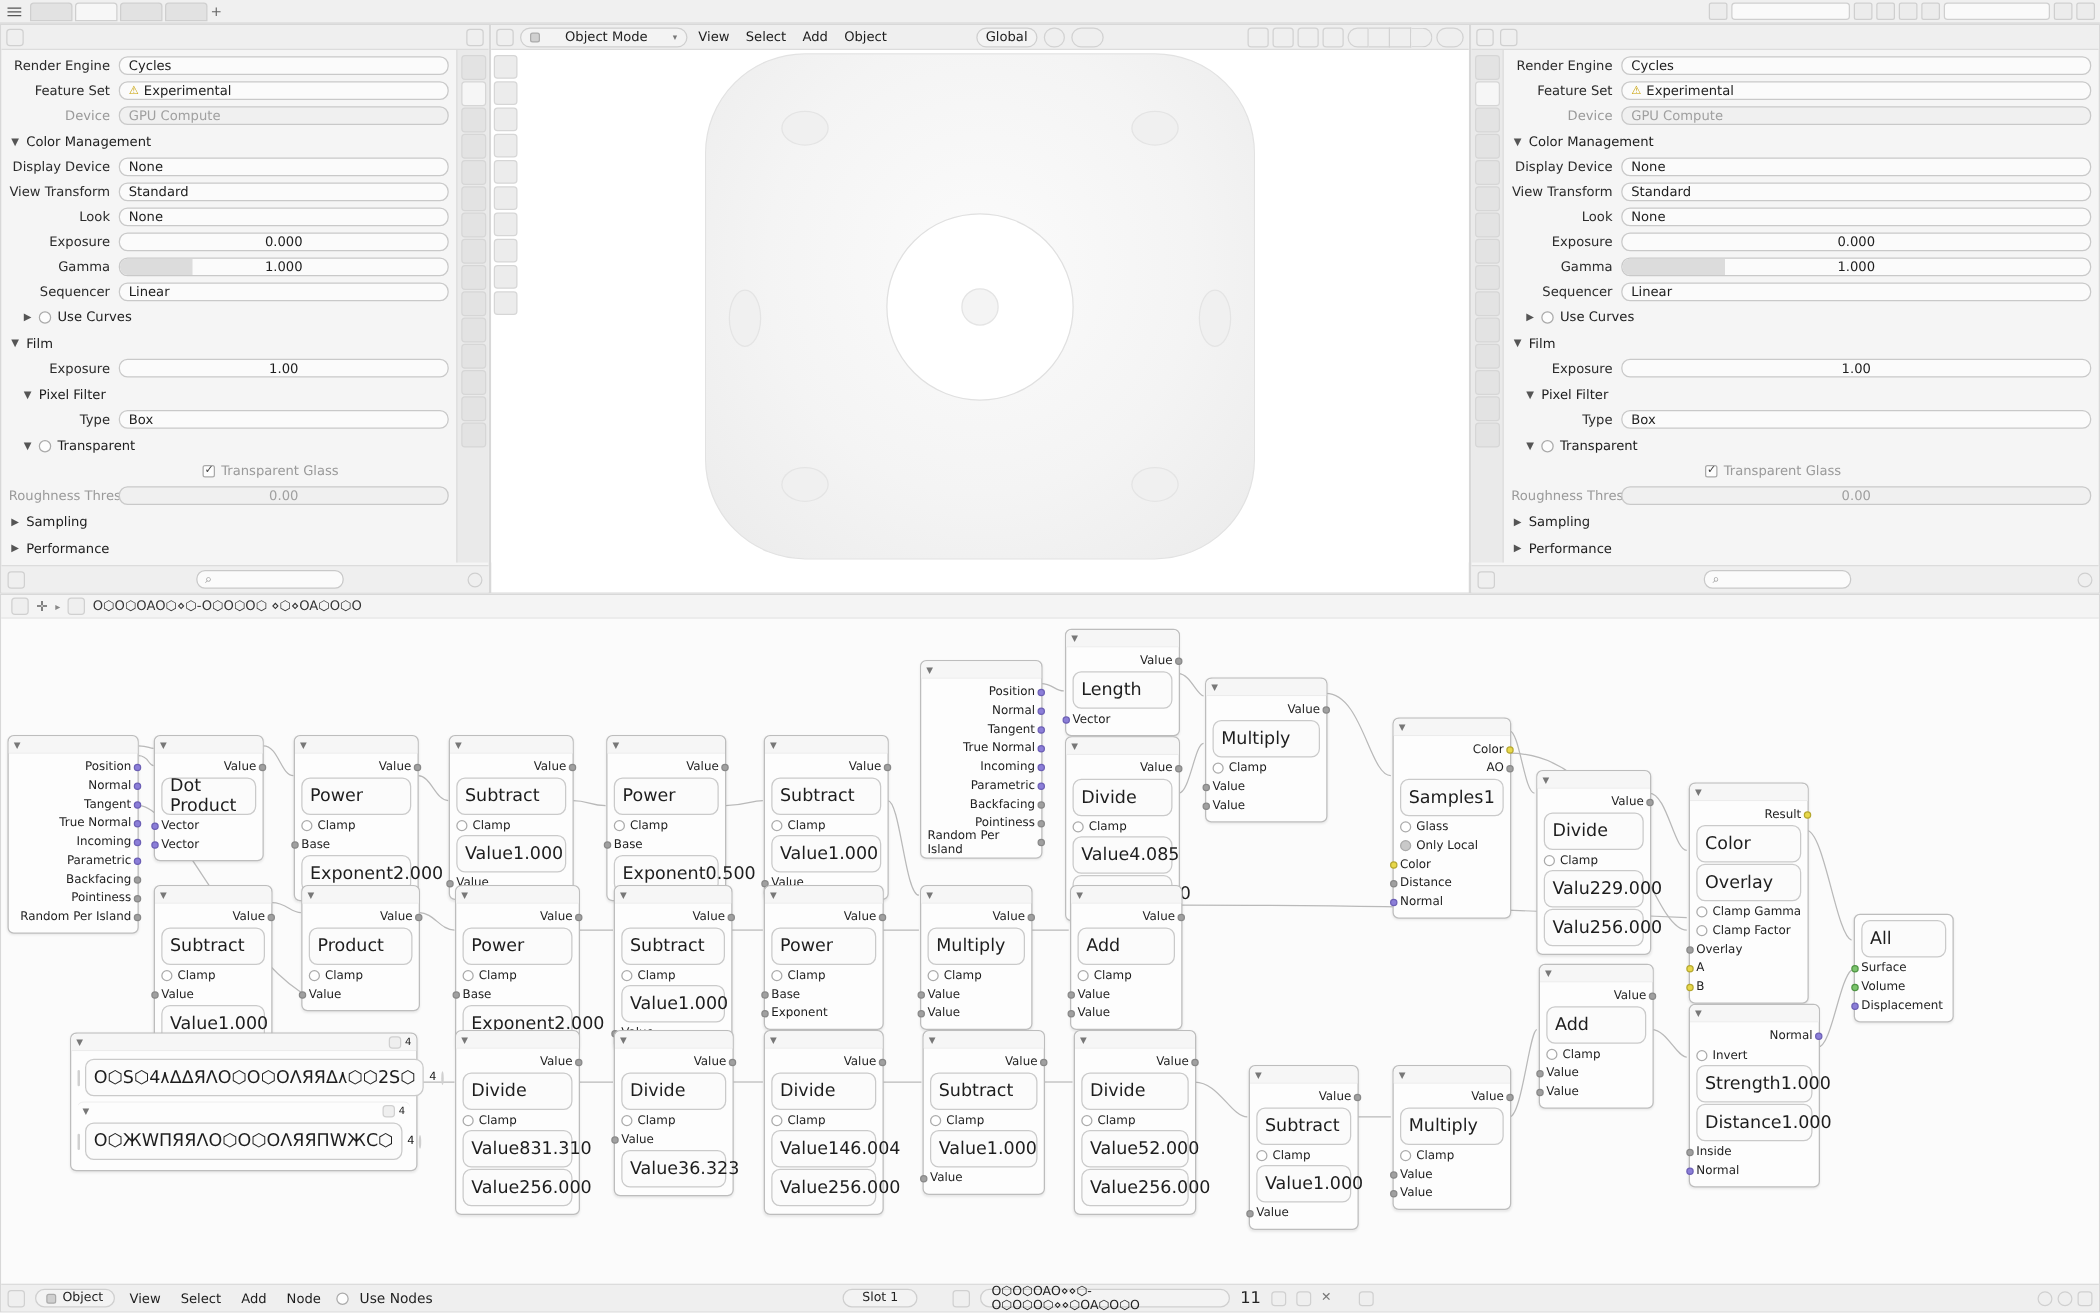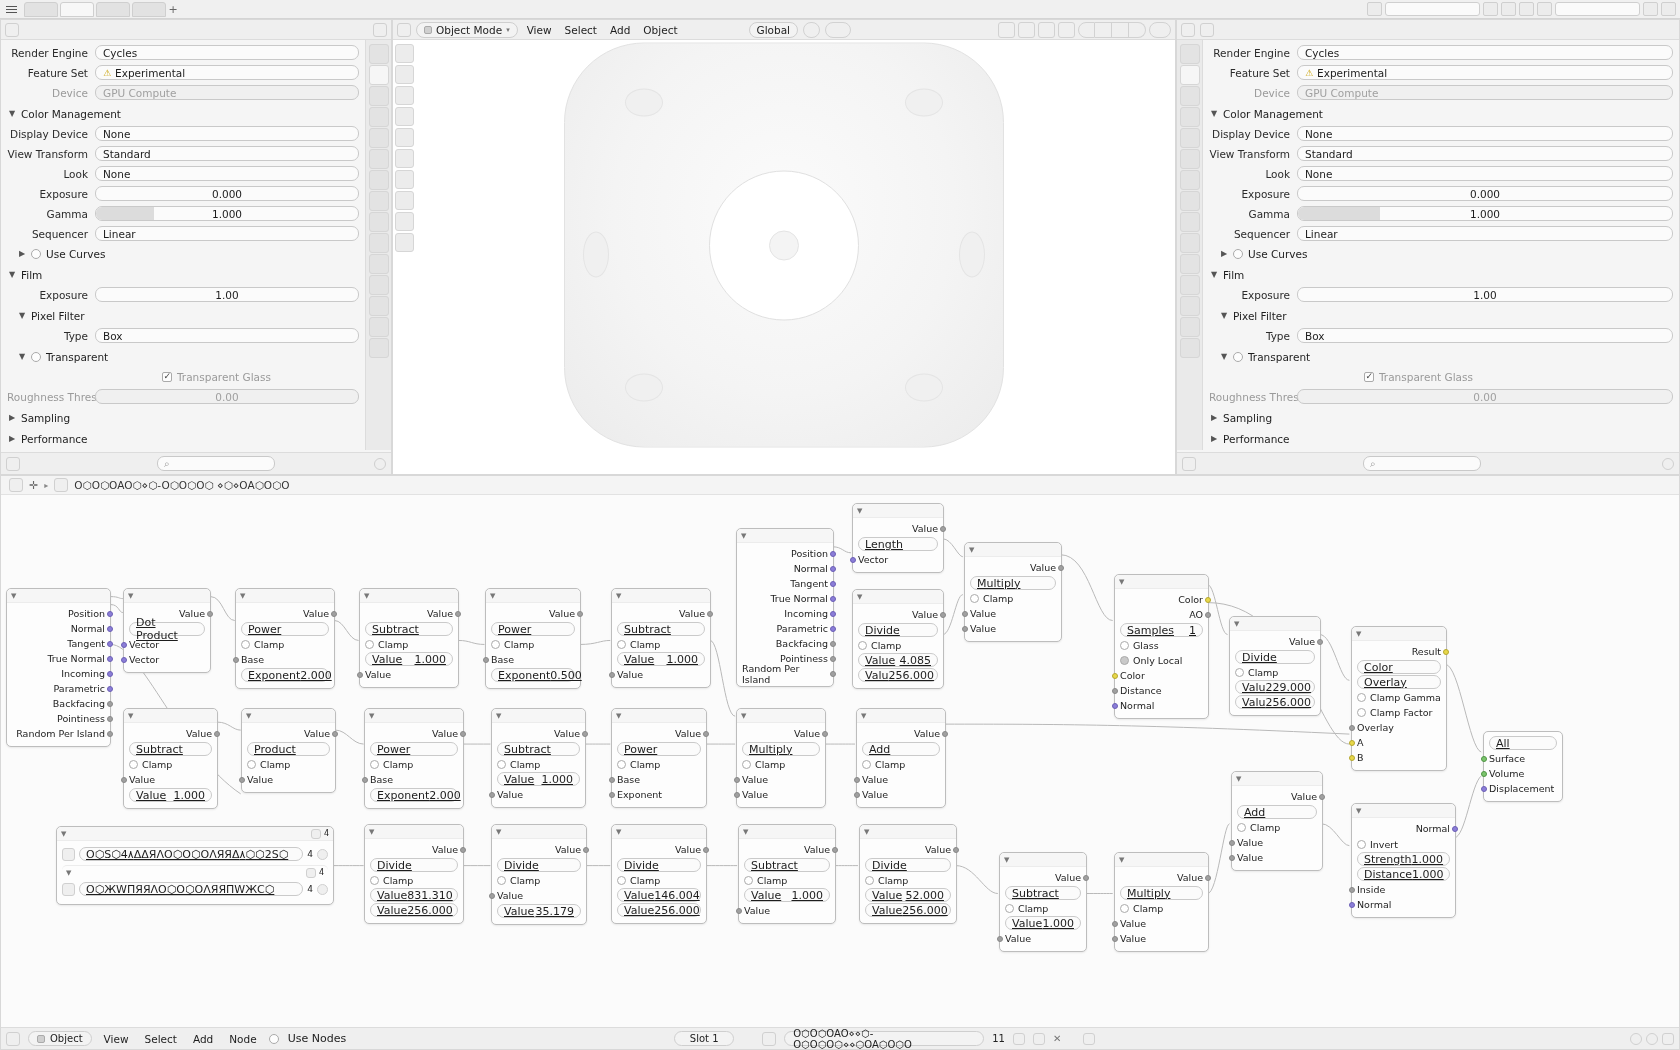--- a/index.html
+++ b/index.html
@@ -96,21 +96,21 @@
   .blob .hole::after {
     content: ""; position: absolute; left: 50%; top: 50%; transform: translate(-50%,-50%);
     width: 28px; height: 28px; border-radius: 50%; background: #f4f4f4; border: 1px solid #e4e4e4;
   }
   .blob .dot {
     position: absolute; width: 38px; height: 28px; border-radius: 50%;
     background: #f0f0f0; border: 1px solid #e4e4e4;
   }
   .vp-header-btn {
     height: 16px; padding: 0 7px; background: #f3f3f3; border: 1px solid #cfcfcf; border-radius: 8px;
-    display: flex; align-items: center; font-size: 10.5px; gap: 4px; color: #222;
+    display: flex; align-items: center; font-size: 10.5px; gap: 20px; color: #222;
   }
   .vp-menu { font-size: 10.5px; color: #1d1d1d; padding: 0 4px; }
   .hdr-icon { width: 17px; height: 16px; background: #efefef; border: 1px solid #d2d2d2; border-radius: 3px; }
   .seg { display: flex; }
   .seg .hdr-icon { border-radius: 0; border-left: none; }
   .seg .hdr-icon:first-child { border-radius: 8px 0 0 8px; border-left: 1px solid #d2d2d2; }
   .seg .hdr-icon:last-child { border-radius: 0 8px 8px 0; }
 
   
   .nodeed { background: #fbfbfb; }
@@ -139,22 +139,22 @@
     position: absolute; width: 6px; height: 6px; border-radius: 50%;
     border: 1px solid #888; background: #9b9b9b;
   }
   .sock.l { left: -8px; }
   .sock.r { right: -8px; }
   .sock.gray { background: #a0a0a0; }
   .sock.yellow { background: #e8d84a; border-color: #b5a72f; }
   .sock.purple { background: #8b7ed8; border-color: #6c5fb5; }
   .sock.green { background: #7bc46c; border-color: #4f9444; }
   .nfield {
-    height: 14px; background: #fbfbfb; border: 1px solid #cacaca; border-radius: 7px;
-    display: flex; align-items: center; padding: 0 6px; font-size: 11px; margin: 1px 0; text-decoration: underline;
+    height: 30px; background: #fbfbfb; border: 1px solid #cacaca; border-radius: 7px;
+    display: flex; align-items: center; padding: 0 6px; font-size: 14px; margin: 1px 0;
   }
   .nfield.split { justify-content: space-between; }
   .nradio { display: flex; align-items: center; gap: 4px; height: 14px; font-size: 9.5px; margin: 1px 0; }
   .nradio .ring { width: 9px; height: 9px; border-radius: 50%; border: 1px solid #aaa; background: #fff; }
   .nradio .ring.on { background: #c9c9c9; }
   .nlabel { font-size: 9.5px; padding: 1px 0; height: 14px; display: flex; align-items: center; }
   .nlabel.right { justify-content: flex-end; }
 
   svg.wires { position: absolute; left: 0; top: 0; width: 100%; height: 100%; pointer-events: none; }
   svg.wires path { fill: none; stroke: #b9b9b9; stroke-width: 1; }
@@ -1333,21 +1333,21 @@
           <div class="nradio">
               <span class="ring"></span>
               <span>Clamp</span>
             </div>
           <div class="sock-row">
               <span class="sock l gray"></span>
               <span class="nlabel">Value</span>
             </div>
           <div class="nfield split">
               <span>Value</span>
-              <span>35.179</span>
+              <span>36.323</span>
             </div>
         </div>
       </div>
 
       <div class="node" style="left:610px; top:329px; width:96px;">
         <div class="nhead">
             <span class="tri">▼</span>
           </div>
         <div class="nbody">
           <div class="sock-row out">
@@ -1496,21 +1496,21 @@
         <span class="chk-circle"></span>
         <span>Use Nodes</span>
       </div>
       <div class="chip" style="margin-left:320px; width:60px; justify-content:center">
         <span>Slot 1</span>
       </div>
       <div class="tiny-ico" style="margin-left:20px"></div>
       <div class="chip" style="width:200px">
         <span>O⬡O⬡OAO⋄⋄⬡-O⬡O⬡O⬡⋄⋄⬡OA⬡O⬡O</span>
       </div>
-      <span style="font-size:10px">11</span>
+      <span style="font-size:13px">11</span>
       <div class="tiny-ico" style="width:12px;height:12px"></div>
       <div class="tiny-ico" style="width:12px;height:12px"></div>
       <span style="font-size:10px;color:#777">✕</span>
       <div class="tiny-ico" style="width:12px;height:12px;margin-left:14px"></div>
       <div class="statusbar-right">
         <div class="tiny-ico" style="width:12px;height:12px;border-radius:50%"></div>
         <div class="tiny-ico" style="width:12px;height:12px;border-radius:50%"></div>
         <div class="tiny-ico" style="width:12px;height:12px"></div>
       </div>
     </div>

